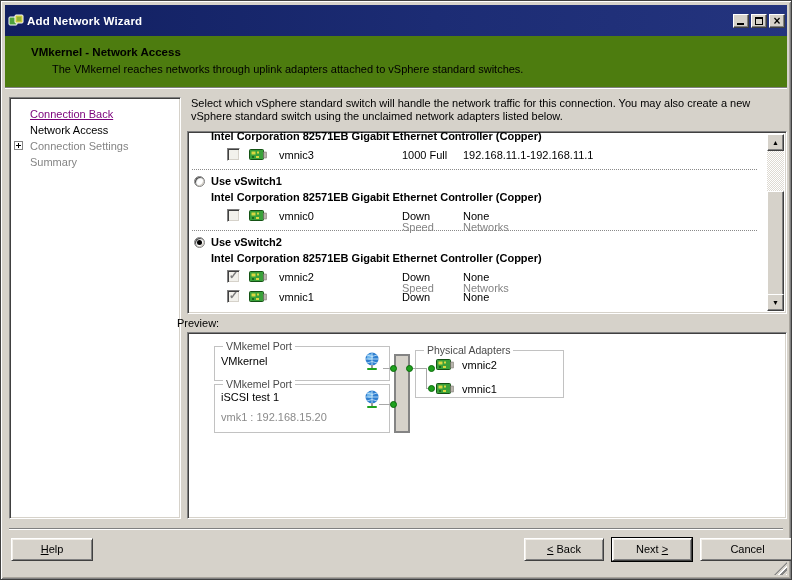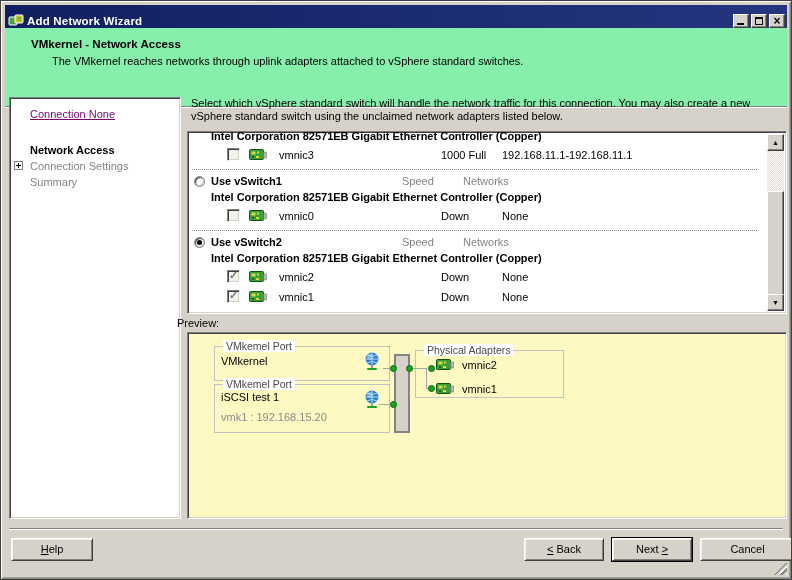--- a/index.html
+++ b/index.html
@@ -22,35 +22,35 @@
   .winbtn {
     width:16px; height:14px; background:#d6d2ca; position:relative;
     border:1px solid; border-color:#ffffff #404040 #404040 #ffffff;
     box-shadow: inset -1px -1px 0 #808080;
   }
   .glyph-min { position:absolute; left:3px; bottom:2px; width:7px; height:2px; background:#000; }
   .glyph-max { position:absolute; left:3px; top:2px; width:8px; height:8px; border:1px solid #000; border-top-width:2px; }
   .glyph-close { position:absolute; left:0; top:-1px; width:14px; text-align:center; font-weight:bold; font-size:12px; color:#000; line-height:14px; }
   
   .header {
-    position:absolute; left:4px; top:27px; right:4px; height:79px; background:#86efac;
+    position:absolute; left:4px; top:35px; right:4px; height:52px; background:#4d7c0f;
     border-bottom:1px solid #808080; box-shadow:0 1px 0 #ffffff;
   }
   .header-title { position:absolute; left:26px; top:10px; font-weight:bold; font-size:11.5px; }
   .header-sub { position:absolute; left:47px; top:27px; font-size:11px; }
   
   .sidebar {
     position:absolute; left:8px; top:96px; width:172px; height:422px; background:#fff;
     border:1px solid; border-color:#808080 #ffffff #ffffff #808080;
     box-shadow: inset 1px 1px 0 #404040, inset -1px -1px 0 #d6d2ca;
     padding:8px 0 0 0;
   }
   .side-item { position:relative; height:16px; line-height:16px; padding-left:20px; white-space:nowrap; }
   .side-item.link { color:#7b007b; text-decoration:underline; cursor:pointer; }
-  .side-item.current { font-weight:bold; color:#000;margin-top:20px; }
+  .side-item.current { font-weight:normal; color:#000; }
   .side-item.disabled { color:#848484; }
   .plusbox {
     position:absolute; left:4px; top:3px; width:9px; height:9px; background:#fff;
     border:1px solid #848484; 
   }
   .plusbox::before { content:""; position:absolute; left:1px; top:3px; width:5px; height:1px; background:#000; }
   .plusbox::after  { content:""; position:absolute; left:3px; top:1px; width:1px; height:5px; background:#000; }
   
   .instruction { position:absolute; left:190px; top:96px; width:590px; line-height:13px; }
   .listbox {
@@ -60,26 +60,26 @@
     overflow:hidden;
   }
   .list-content { position:absolute; left:2px; top:0; right:19px; bottom:2px; overflow:hidden; }
   .sw-header { position:relative; height:18px; }
   .radio {
     position:absolute; left:4px; top:3px; width:11px; height:11px; border-radius:50%;
     background:#fff; border:1px solid #808080; box-shadow: inset 1px 1px 1px #404040, inset -1px -1px 0 #d6d2ca;
   }
   .radio.checked::after { content:""; position:absolute; left:2px; top:2px; width:5px; height:5px; border-radius:50%; background:#000; }
   .sw-label { position:absolute; left:21px; top:2px; font-weight:bold; }
-  .hdr { color:#848484; }
+  .hdr { color:#848484;margin-top:46px; }
   .col-speed { position:absolute; left:212px; top:2px; }
   .col-net { position:absolute; left:273px; top:2px; }
   .controller { height:15px; padding-left:21px; font-weight:bold; white-space:nowrap; }
   .adapter-row { position:relative; height:20px; }
-  .adapter-row .col-speed, .adapter-row .col-net { top:4px;margin-left:39px; }
+  .adapter-row .col-speed, .adapter-row .col-net { top:4px; }
   .checkbox {
     position:absolute; left:37px; top:3px; width:13px; height:13px; background:#f2f1ec;
     border:1px solid; border-color:#808080 #ffffff #ffffff #808080;
     box-shadow: inset 1px 1px 0 #404040, inset -1px -1px 0 #d6d2ca;
   }
   .checkbox.checked::after { content:"✓"; position:absolute; left:1px; top:-2px; font-size:11px; font-weight:bold; color:#7e7e7e; }
   .nic-icon { position:absolute; left:59px; top:3px; width:18px; height:14px; }
   .adapter-name { position:absolute; left:89px; top:4px; }
   .dotted { height:5px; margin:0 10px 0 2px; border-bottom:1px dotted #8a8a8a; margin-bottom:3px; }
   
@@ -87,21 +87,21 @@
     background:conic-gradient(#ffffff 25%, #dedad2 25% 50%, #ffffff 50% 75%, #dedad2 75%); background-size:2px 2px; }
   .sb-btn { position:absolute; left:0; width:17px; height:17px; background:#d6d2ca; text-align:center;
     border:1px solid; border-color:#ffffff #404040 #404040 #ffffff; box-shadow: inset -1px -1px 0 #808080;
     font-size:7px; line-height:15px; color:#000; }
   .sb-up { top:0; } .sb-down { bottom:0; }
   .sb-thumb { position:absolute; left:0; top:57px; width:17px; height:110px; background:#d6d2ca;
     border:1px solid; border-color:#ffffff #404040 #404040 #ffffff; box-shadow: inset -1px -1px 0 #808080; }
   
   .preview-label { position:absolute; left:176px; top:316px; }
   .previewbox {
-    position:absolute; left:186px; top:331px; width:600px; height:187px; background:#fef9c3;
+    position:absolute; left:186px; top:331px; width:600px; height:187px; background:#ffffff;
     border:1px solid; border-color:#808080 #ffffff #ffffff #808080;
     box-shadow: inset 1px 1px 0 #404040, inset -1px -1px 0 #d6d2ca;
   }
   .groupbox { position:absolute; border:1px solid #c2c2c2; }
   .groupbox .legend { position:absolute; left:8px; top:-7px; background:#fff; padding:0 3px; font-size:10.5px; color:#4a4a4a; white-space:nowrap; }
   .pg1 { left:26px; top:13px; width:176px; height:35px; }
   .pg2 { left:26px; top:51px; width:176px; height:49px; }
   .pg-name { position:absolute; left:6px; top:8px; }
   .pg2 .pg-name { top:6px; }
   .pg-detail { position:absolute; left:6px; top:26px; color:#8a8a8a; }
@@ -156,21 +156,21 @@
         </span>
     </span>
   </div>
 
   <div class="header">
     <div class="header-title">VMkernel - Network Access</div>
     <div class="header-sub">The VMkernel reaches networks through uplink adapters attached to vSphere standard switches.</div>
   </div>
 
   <div class="sidebar">
-    <div class="side-item link"><span>Connection None</span></div>
+    <div class="side-item link"><span>Connection Back</span></div>
     <div class="side-item current"><span>Network Access</span></div>
     <div class="side-item disabled">
       <span class="plusbox"></span>
       <span>Connection Settings</span>
     </div>
     <div class="side-item disabled"><span>Summary</span></div>
   </div>
 
   <div class="instruction">Select which vSphere standard switch will handle the network traffic for this connection. You may also create a new vSphere standard switch using the unclaimed network adapters listed below.</div>
 

